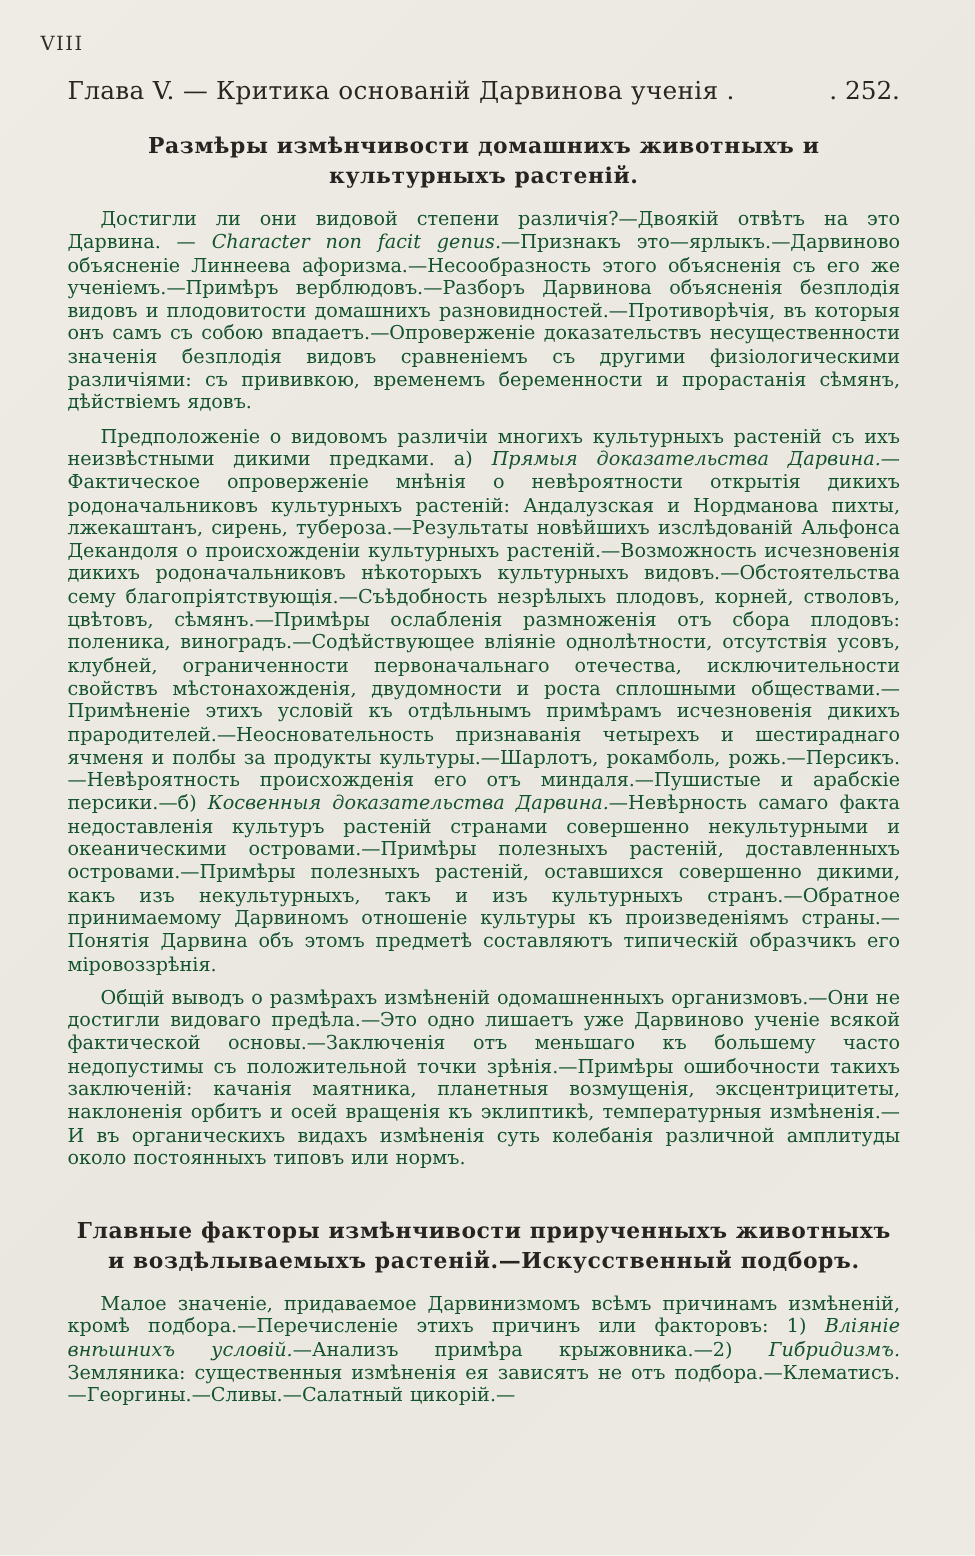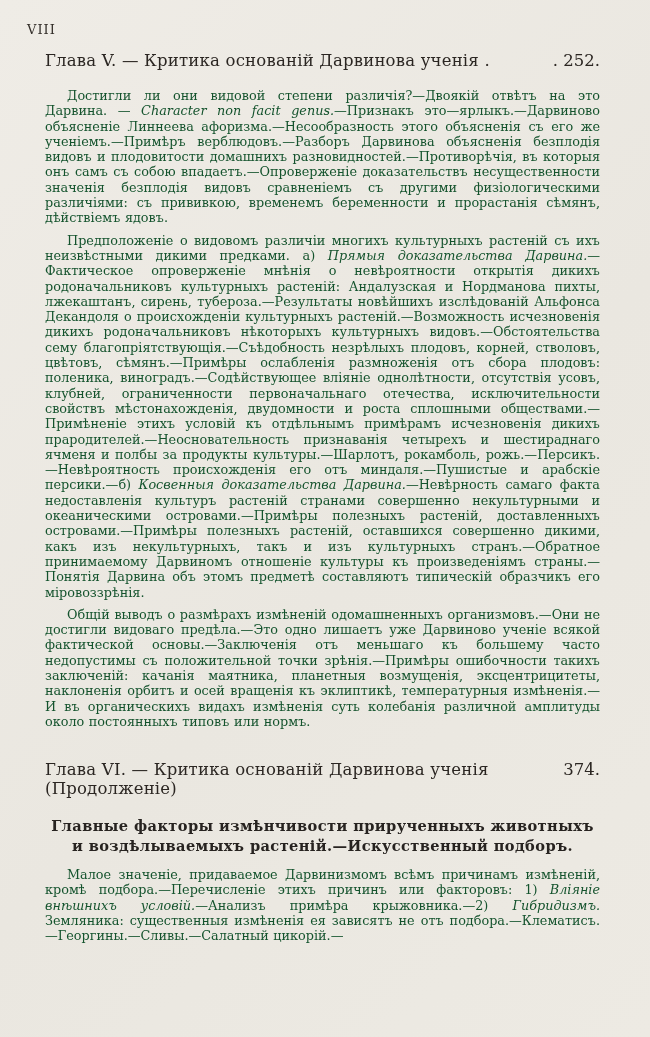--- a/index.html
+++ b/index.html
@@ -24,21 +24,21 @@
   .folio {
     font-size: 13px;
     letter-spacing: 1px;
     margin-left: -18px;
     margin-bottom: 14px;
     color: #332e29;
   }
   .chapter-line {
     display: flex;
     justify-content: space-between;
-    align-items: flex-start;
+    align-items: flex-end;
     font-size: 16.5px;
     margin: 14px 0 18px 0;
     color: #2b2622;
   }
   .chapter-line .chapter-title { letter-spacing: 0.2px; }
   .chapter-line .chapter-page { white-space: nowrap; padding-left: 10px; }
   .section-heading {
     font-weight: bold;
     font-size: 14.6px;
     text-align: center;
@@ -63,24 +63,21 @@
 </head>
 <body>
 
 <div class="page">
   <div class="folio">VIII</div>
   <div>
       <div class="chapter-line">
         <span class="chapter-title">Глава V. — Критика основаній Дарвинова ученія .</span>
         <span class="chapter-page">.  252.</span>
       </div>
+      <div class="section-heading">Размѣры измѣнчивости домашнихъ животныхъ и культурныхъ растеній.</div>
       <p class="toc-paragraph"><span>Достигли ли они видовой степени различія?—Двоякій отвѣтъ на это Дарвина. — </span><span class="i">Character non facit genus.</span><span>—Признакъ это—ярлыкъ.—Дарвиново объясненіе Линнеева афоризма.—Несообразность этого объясненія съ его же ученіемъ.—Примѣръ верблюдовъ.—Разборъ Дарвинова объясненія безплодія видовъ и плодовитости домашнихъ разновидностей.—Противорѣчія, въ которыя онъ самъ съ собою впадаетъ.—Опроверженіе доказательствъ несущественности значенія безплодія видовъ сравненіемъ съ другими физіологическими различіями: съ прививкою, временемъ беременности и прорастанія сѣмянъ, дѣйствіемъ ядовъ.</span></p>
       <p class="toc-paragraph"><span class="b">Предположеніе о видовомъ различіи многихъ культурныхъ растеній съ ихъ неизвѣстными дикими предками.</span><span> а) </span><span class="i">Прямыя доказательства Дарвина.</span><span>—Фактическое опроверженіе мнѣнія о невѣроятности открытія дикихъ родоначальниковъ культурныхъ растеній: Андалузская и Нордманова пихты, лжекаштанъ, сирень, тубероза.—Результаты новѣйшихъ изслѣдованій Альфонса Декандоля о происхожденіи культурныхъ растеній.—Возможность исчезновенія дикихъ родоначальниковъ нѣкоторыхъ культурныхъ видовъ.—Обстоятельства сему благопріятствующія.—Съѣдобность незрѣлыхъ плодовъ, корней, стволовъ, цвѣтовъ, сѣмянъ.—Примѣры ослабленія размноженія отъ сбора плодовъ: поленика, виноградъ.—Содѣйствующее вліяніе однолѣтности, отсутствія усовъ, клубней, ограниченности первоначальнаго отечества, исключительности свойствъ мѣстонахожденія, двудомности и роста сплошными обществами.—Примѣненіе этихъ условій къ отдѣльнымъ примѣрамъ исчезновенія дикихъ прародителей.—Неосновательность признаванія четырехъ и шестираднаго ячменя и полбы за продукты культуры.—Шарлотъ, рокамболь, рожь.—Персикъ.—Невѣроятность происхожденія его отъ миндаля.—Пушистые и арабскіе персики.—б) </span><span class="i">Косвенныя доказательства Дарвина.</span><span>—Невѣрность самаго факта недоставленія культуръ растеній странами совершенно некультурными и океаническими островами.—Примѣры полезныхъ растеній, доставленныхъ островами.—Примѣры полезныхъ растеній, оставшихся совершенно дикими, какъ изъ некультурныхъ, такъ и изъ культурныхъ странъ.—Обратное принимаемому Дарвиномъ отношеніе культуры къ произведеніямъ страны.—Понятія Дарвина объ этомъ предметѣ составляютъ типическій образчикъ его міровоззрѣнія.</span></p>
       <p class="toc-paragraph"><span class="b">Общій выводъ о размѣрахъ измѣненій одомашненныхъ организмовъ.</span><span>—Они не достигли видоваго предѣла.—Это одно лишаетъ уже Дарвиново ученіе всякой фактической основы.—Заключенія отъ меньшаго къ большему часто недопустимы съ положительной точки зрѣнія.—Примѣры ошибочности такихъ заключеній: качанія маятника, планетныя возмущенія, эксцентрицитеты, наклоненія орбитъ и осей вращенія къ эклиптикѣ, температурныя измѣненія.—И въ органическихъ видахъ измѣненія суть колебанія различной амплитуды около постоянныхъ типовъ или нормъ.</span></p>
       <div class="spacer-lg"></div>
-      <div class="chapter-line">
-        <span class="chapter-title">Глава VI. — Критика основаній Дарвинова ученія (Продолженіе)</span>
-        <span class="chapter-page">374.</span>
-      </div>
       <div class="section-heading">Главные факторы измѣнчивости прирученныхъ животныхъ и воздѣлываемыхъ растеній.—Искусственный подборъ.</div>
       <p class="toc-paragraph"><span>Малое значеніе, придаваемое Дарвинизмомъ всѣмъ причинамъ измѣненій, кромѣ подбора.—Перечисленіе этихъ причинъ или факторовъ: 1) </span><span class="i">Вліяніе внѣшнихъ условій.</span><span>—Анализъ примѣра крыжовника.—2) </span><span class="i">Гибридизмъ.</span><span> Земляника: существенныя измѣненія ея зависятъ не отъ подбора.—Клематисъ.—Георгины.—Сливы.—Салатный цикорій.—</span></p>
     </div>
 </div>
 
 </body></html>

